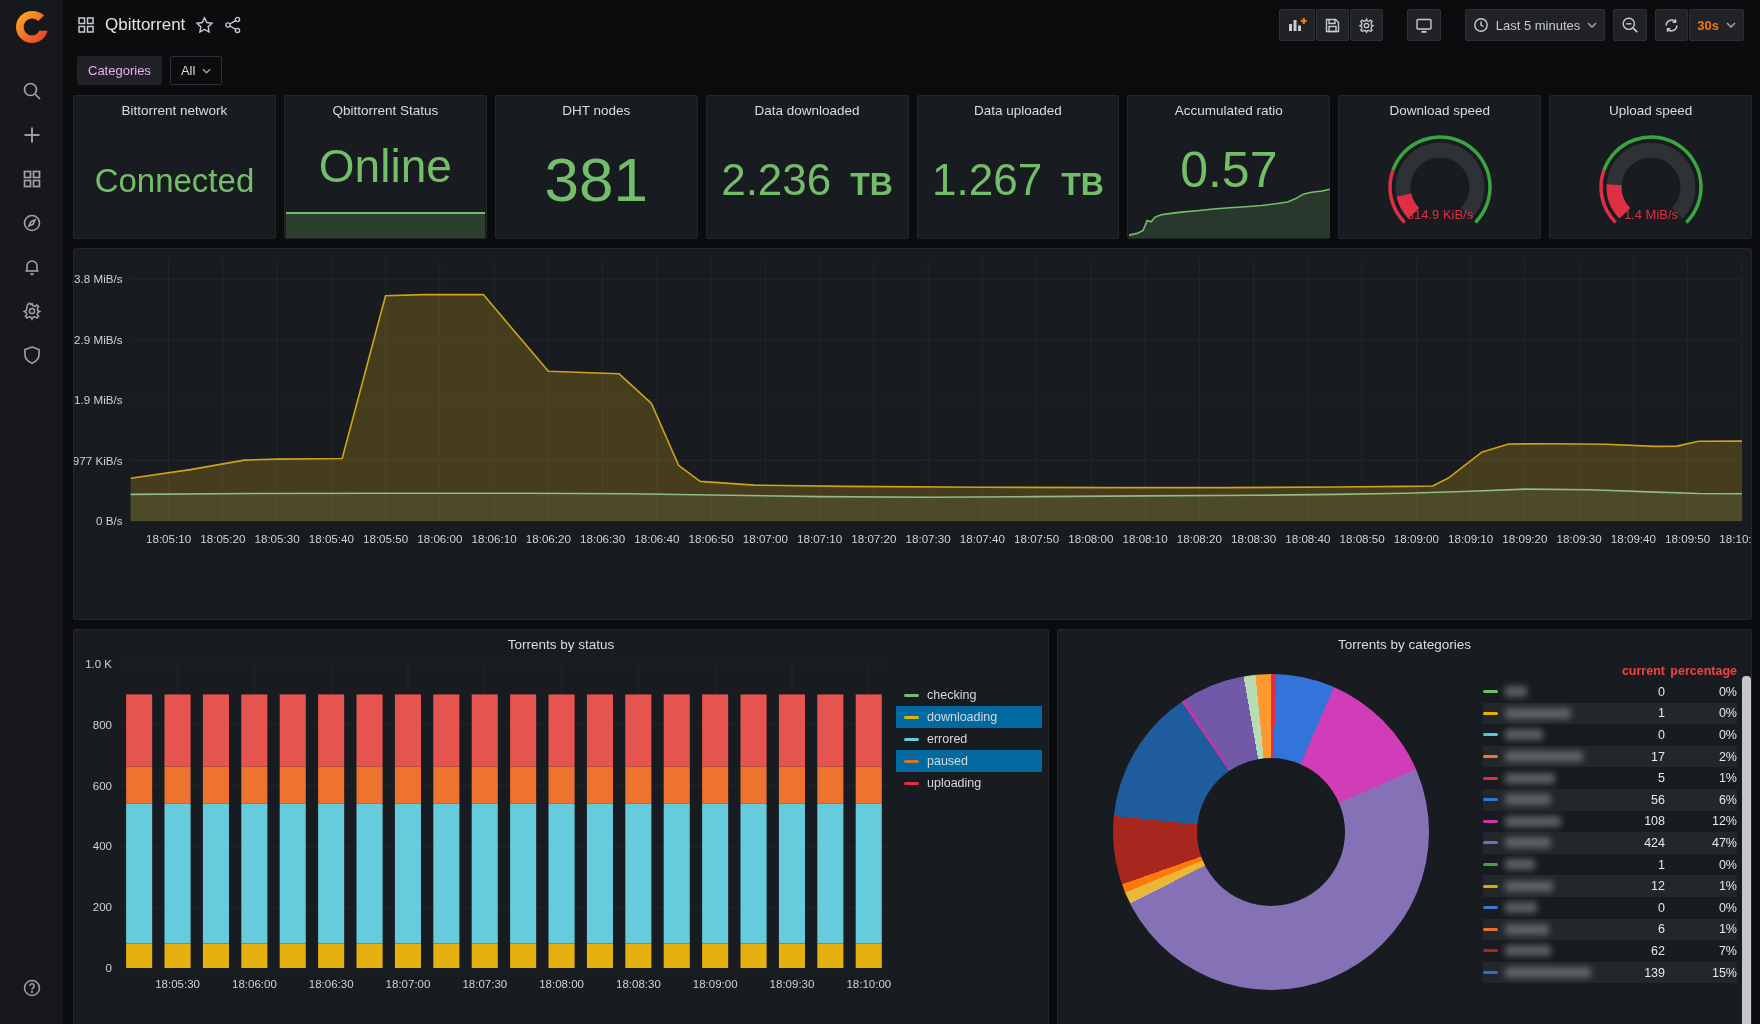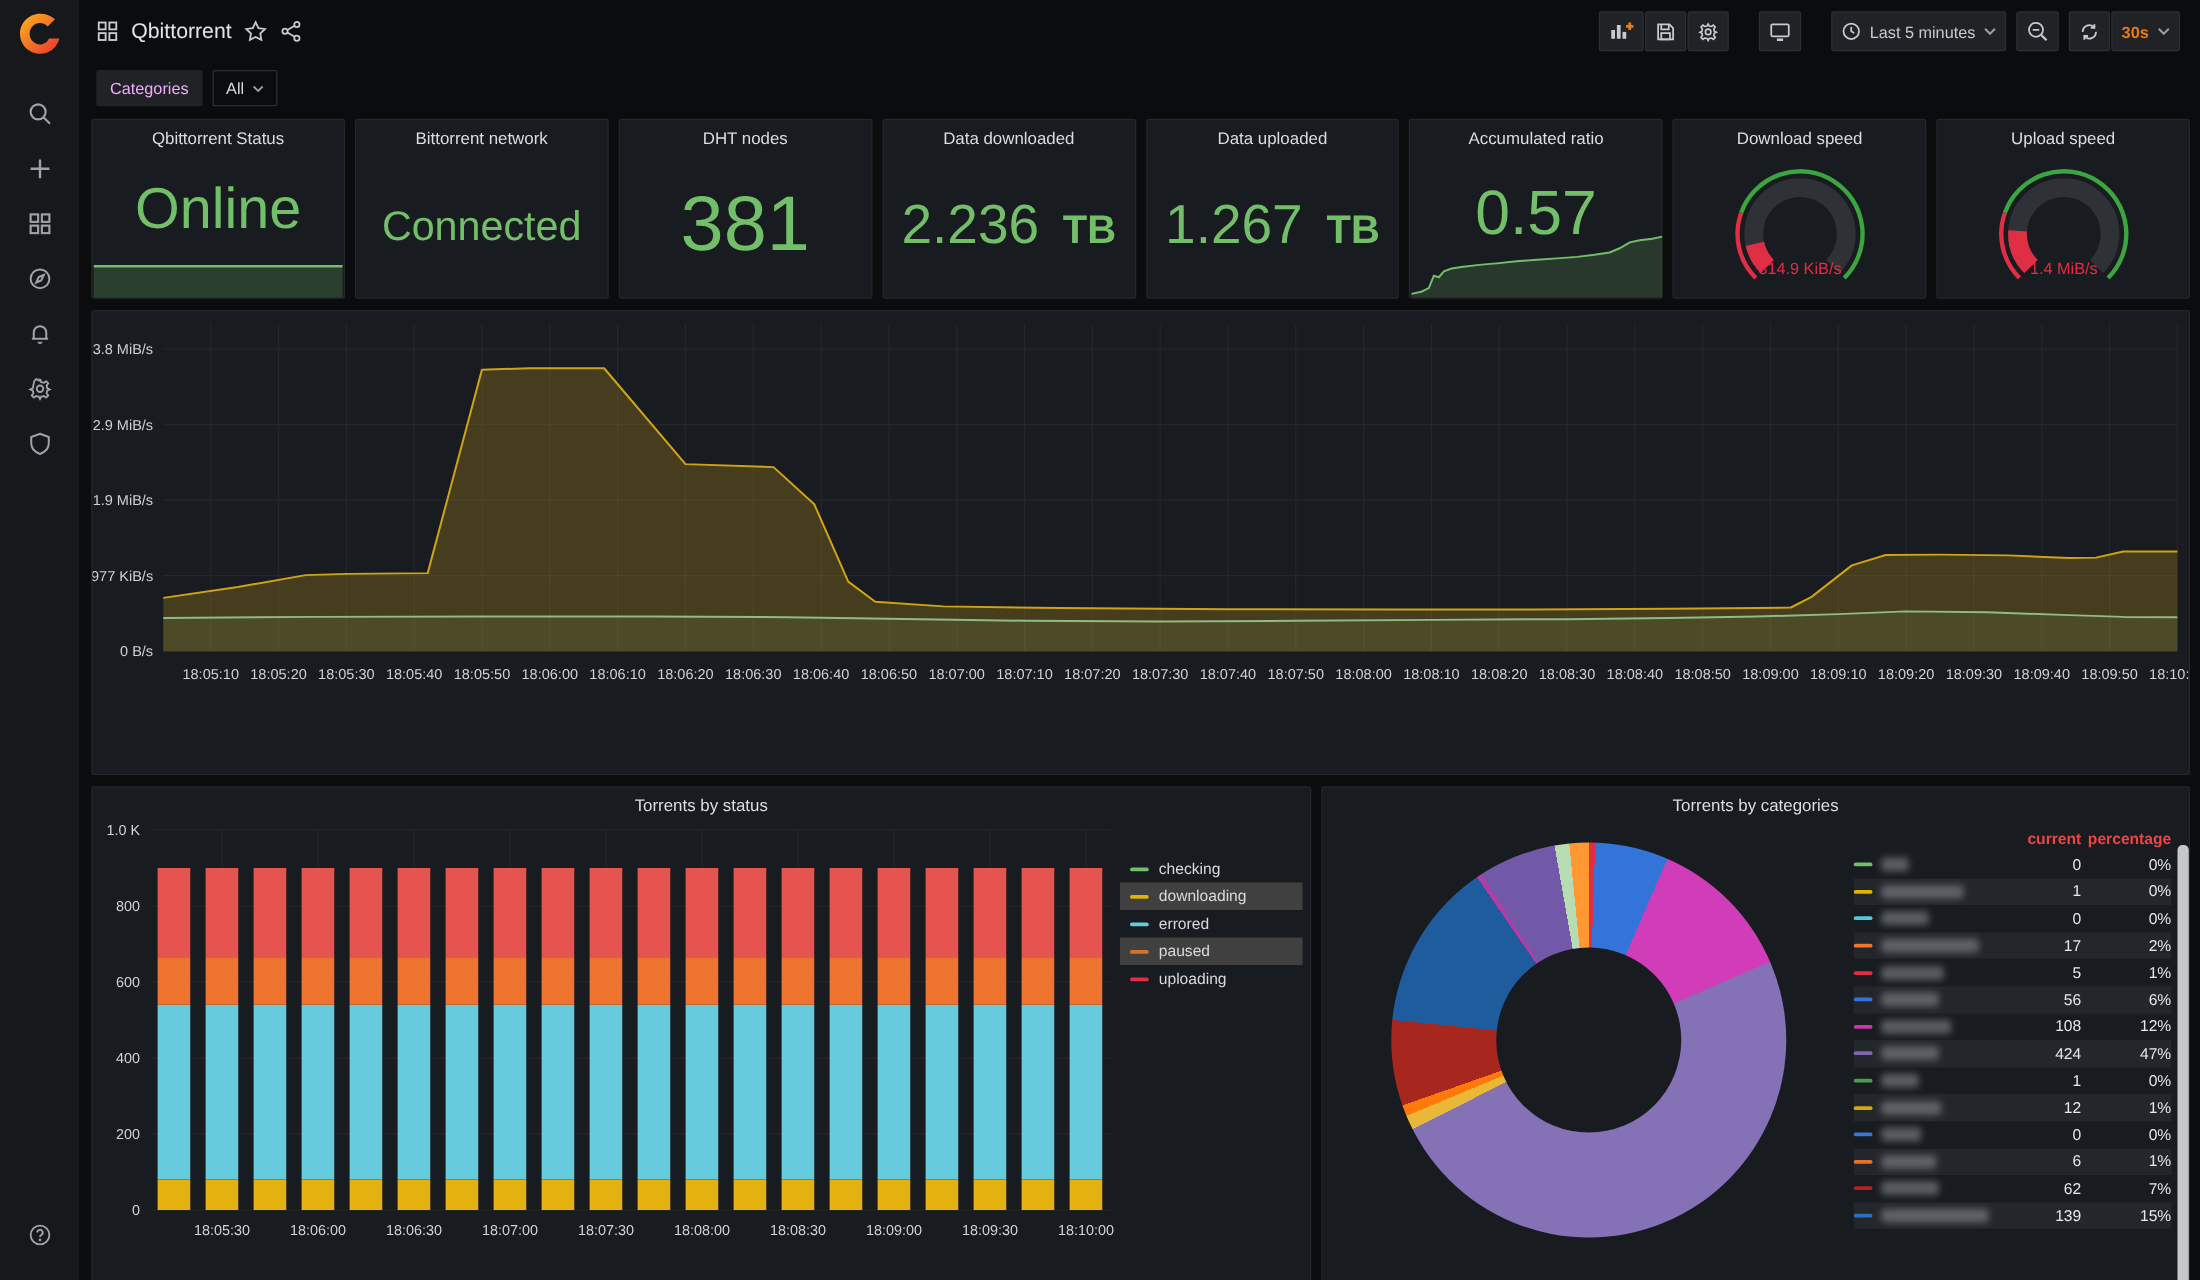--- a/index.html
+++ b/index.html
@@ -42,21 +42,21 @@
   .spark-svg { position:absolute; left:1px; right:1px; bottom:0; }
   .row2 { margin-top:9px; height:372px; }
   .chart-svg { display:block; }
   .legend { display:flex; gap:18px; padding:2px 0 0 22px; font-size:12.5px; color:#d8d9da; }
   .legend-item { display:flex; align-items:center; gap:8px; cursor:pointer; }
   .dash { width:15px; height:3px; border-radius:2px; }
   .row3 { margin-top:9px; display:grid; grid-template-columns:976px 1fr; gap:8px; height:430px; }
   .bar-wrap { display:flex; }
   .bar-legend { width:146px; padding-top:32px; display:flex; flex-direction:column; }
   .bar-legend .legend-item { padding:4px 8px; font-size:12.5px; }
-  .bar-legend .striped { background:#404040; }
+  .bar-legend .striped { background:#0369a1; }
   .cat-body { display:flex; position:absolute; top:26px; left:0; right:0; bottom:0; }
   .donut-zone { flex:1; display:flex; align-items:flex-start; justify-content:center; padding-top:18px; }
   .donut { width:316px; height:316px; border-radius:50%; position:relative; }
   .donut::after { content:""; position:absolute; left:50%; top:50%; width:148px; height:148px;
     transform:translate(-50%,-50%); border-radius:50%; background:#181b1f; }
   .cat-table { width:268px; padding:4px 14px 0 0; position:relative; font-size:12.5px; }
   .cat-head { display:grid; grid-template-columns:22px 1fr 58px 72px; height:21px; align-items:center; }
   .cat-head span { color:#ef4444; font-weight:700; text-align:right; }
   .cat-row { display:grid; grid-template-columns:22px 1fr 58px 72px; height:21.6px; align-items:center; }
   .cat-row.striped { background:rgba(255,255,255,0.05); }
@@ -231,31 +231,31 @@
     <span class="dd">
       <span>All</span>
       <svg width="9" height="6" viewBox="0 0 10 6" fill="none" stroke="#9aa0a6" stroke-width="1.6">
           <path d="M1 1l4 4 4-4"></path>
         </svg>
     </span>
   </div>
 
   <div class="stats-row" id="stats-row">
       <div class="panel">
+        <div class="panel-title">Bittorrent network</div>
+        <div class="stat-body">
+          <div class="stat-value" style="font-size: 33px;">Connected</div>
+        </div>
+      </div>
+      <div class="panel">
         <div class="panel-title">Qbittorrent Status</div>
         <div class="stat-body" style="bottom: 28px;">
           <div class="stat-value" style="font-size: 46px;">Online</div>
         </div>
         <div class="spark-flat"></div>
-      </div>
-      <div class="panel">
-        <div class="panel-title">Bittorrent network</div>
-        <div class="stat-body">
-          <div class="stat-value" style="font-size: 33px;">Connected</div>
-        </div>
       </div>
       <div class="panel">
         <div class="panel-title">DHT nodes</div>
         <div class="stat-body">
           <div class="stat-value" style="font-size: 62px;">381</div>
         </div>
       </div>
       <div class="panel">
         <div class="panel-title">Data downloaded</div>
         <div class="stat-body">

